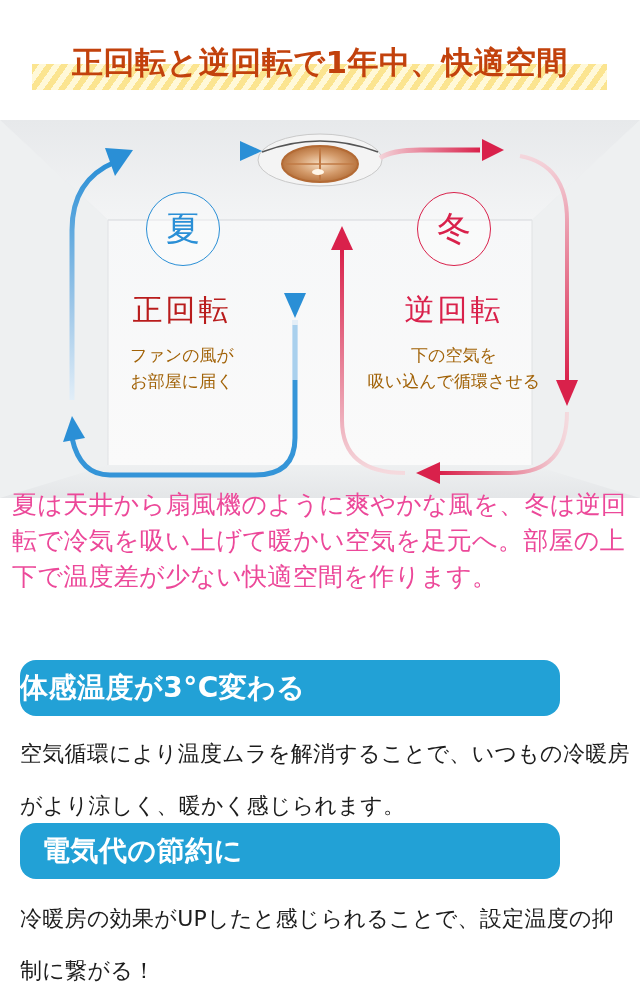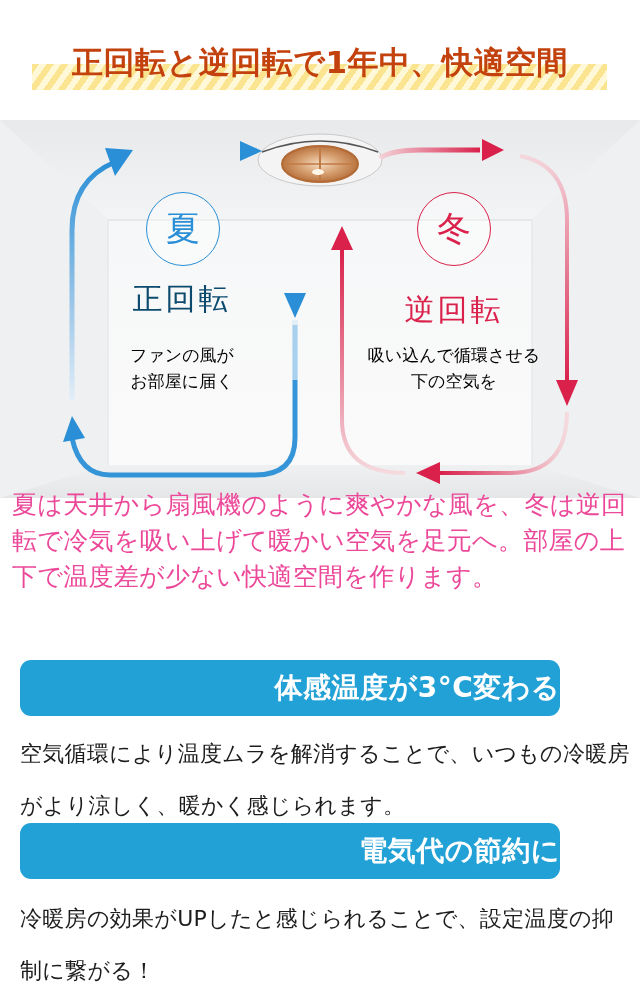--- a/index.html
+++ b/index.html
@@ -19,26 +19,26 @@
   }
 
   .scene { position: absolute; left: 0; top: 120px; width: 640px; height: 378px; overflow: hidden;
     background: #eceef0; }
   .scene svg { position: absolute; left: 0; top: 0; }
   .season-circle { position: absolute; width: 74px; height: 74px; border-radius: 50%;
     display: flex; align-items: center; justify-content: center;
     font-family: "DejaVu Serif", "Liberation Serif", serif; font-size: 34px; background: rgba(255,255,255,0.35); }
   .mode-title { position: absolute; font-family: "DejaVu Serif", "Liberation Serif", serif;
     font-size: 30px; letter-spacing: 3px; text-align: center; }
-  .mode-desc { position: absolute; font-size: 17px; color: #000000; line-height: 26px; text-align: center; white-space: nowrap; }
+  .mode-desc { position: absolute; font-size: 17px; color: #a16207; line-height: 26px; text-align: center; white-space: nowrap; }
 
   .intro { position: absolute; left: 12px; top: 487px; width: 620px; font-size: 25px; line-height: 36px; color: #ec4899; letter-spacing: 0.3px; }
 
-  .banner { position: absolute; left: 20px; width: 540px; height: 56px; background: #22a1d6; border-radius: 11px;
-    color: #fff; font-weight: bold; font-size: 28px; text-align: right; line-height: 56px; letter-spacing: 0.5px; }
+  .banner { position: absolute; left: 20px; width: 540px; height: 56px; background: #22a1d6; border-radius: 16px;
+    color: #fff; font-weight: bold; font-size: 28px; text-align: left; line-height: 56px; letter-spacing: 0.5px; }
   .body-text { position: absolute; left: 20px; width: 610px; font-size: 22px; line-height: 52px; color: #1c1c1c; letter-spacing: 0.3px; }
 </style>
 </head>
 <body>
 
 <div class="headline-wrap">
   <div class="headline-stripe"></div>
   <div class="headline">正回転と逆回転で1年中、快適空間</div>
 </div>
 
@@ -140,33 +140,33 @@
       <polygon points="440,342 416,353 440,364" fill="#d9214b"></polygon>
 
       <path d="M405 353 Q342 353 342 300 L342 130" fill="none" stroke="url(#redFadeUp)" stroke-width="4"></path>
       <polygon points="331,130 353,130 342,106" fill="#d9214b"></polygon>
     </g>
   </svg>
 
   <div class="season-circle" style="left:146px; top:72px; border:1.5px solid #2a8fd6; color:#2a8fd6;">
     <span>夏</span>
   </div>
-  <div class="mode-title" style="left:112px; top:159px; width:140px; color:#0c4a6e;">正回転</div>
+  <div class="mode-title" style="left:112px; top:170px; width:140px; color:#b91c1c;">正回転</div>
   <div class="mode-desc" style="left:92px; top:222px; width:180px;">
     <div>ファンの風が</div>
     <div>お部屋に届く</div>
   </div>
 
   <div class="season-circle" style="left:417px; top:72px; border:1.5px solid #d9214b; color:#d9214b;">
     <span>冬</span>
   </div>
   <div class="mode-title" style="left:384px; top:170px; width:140px; color:#d9214b;">逆回転</div>
   <div class="mode-desc" style="left:344px; top:222px; width:220px;">
+    <div>下の空気を</div>
     <div>吸い込んで循環させる</div>
-    <div>下の空気を</div>
   </div>
 </div>
 
 <div class="intro">夏は天井から扇風機のように爽やかな風を、冬は逆回転で冷気を吸い上げて暖かい空気を足元へ。部屋の上下で温度差が少ない快適空間を作ります。</div>
 
 <div class="banner" style="top:660px;">体感温度が3°C変わる</div>
 <div class="body-text" style="top:728px;">空気循環により温度ムラを解消することで、いつもの冷暖房がより涼しく、暖かく感じられます。</div>
 
 <div class="banner" style="top:823px;padding-left:22px;">電気代の節約に</div>
 <div class="body-text" style="top:893px;">冷暖房の効果がUPしたと感じられることで、設定温度の抑制に繋がる！</div>

